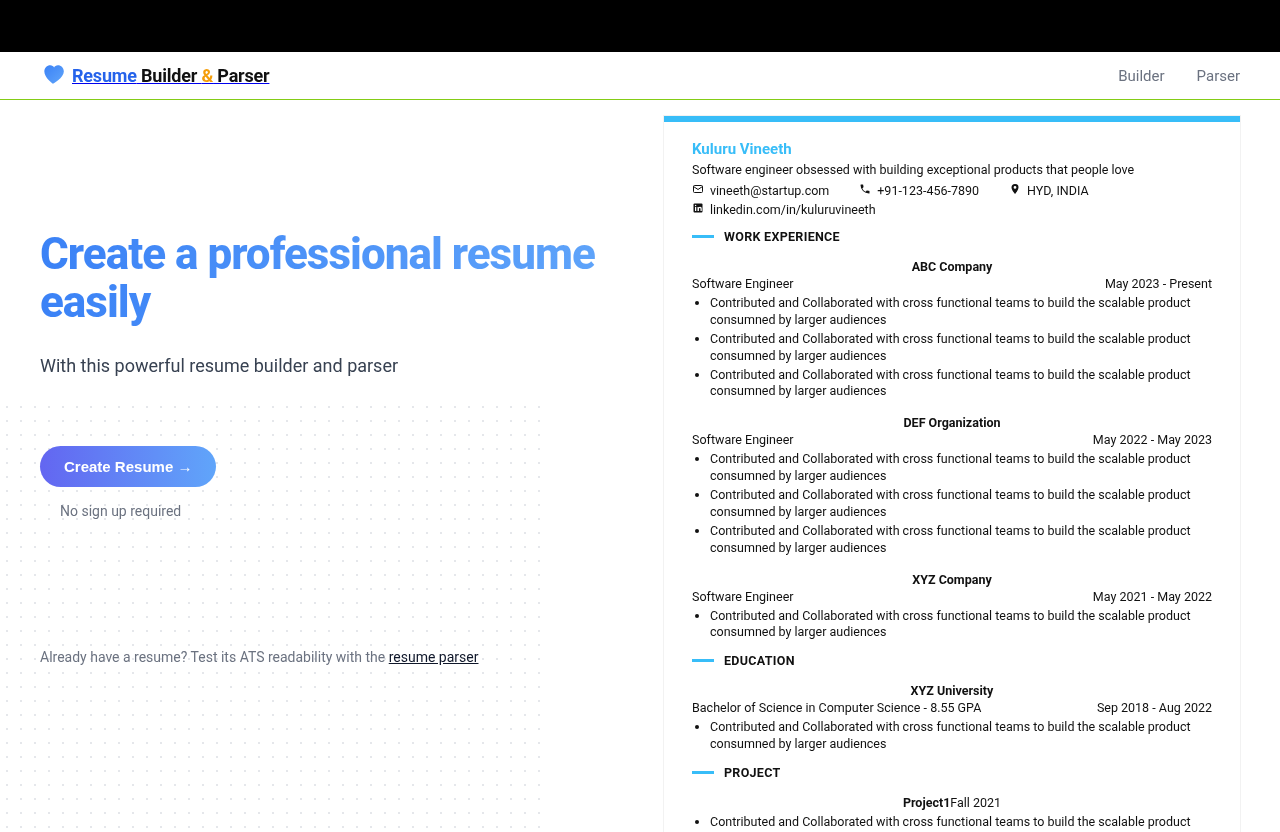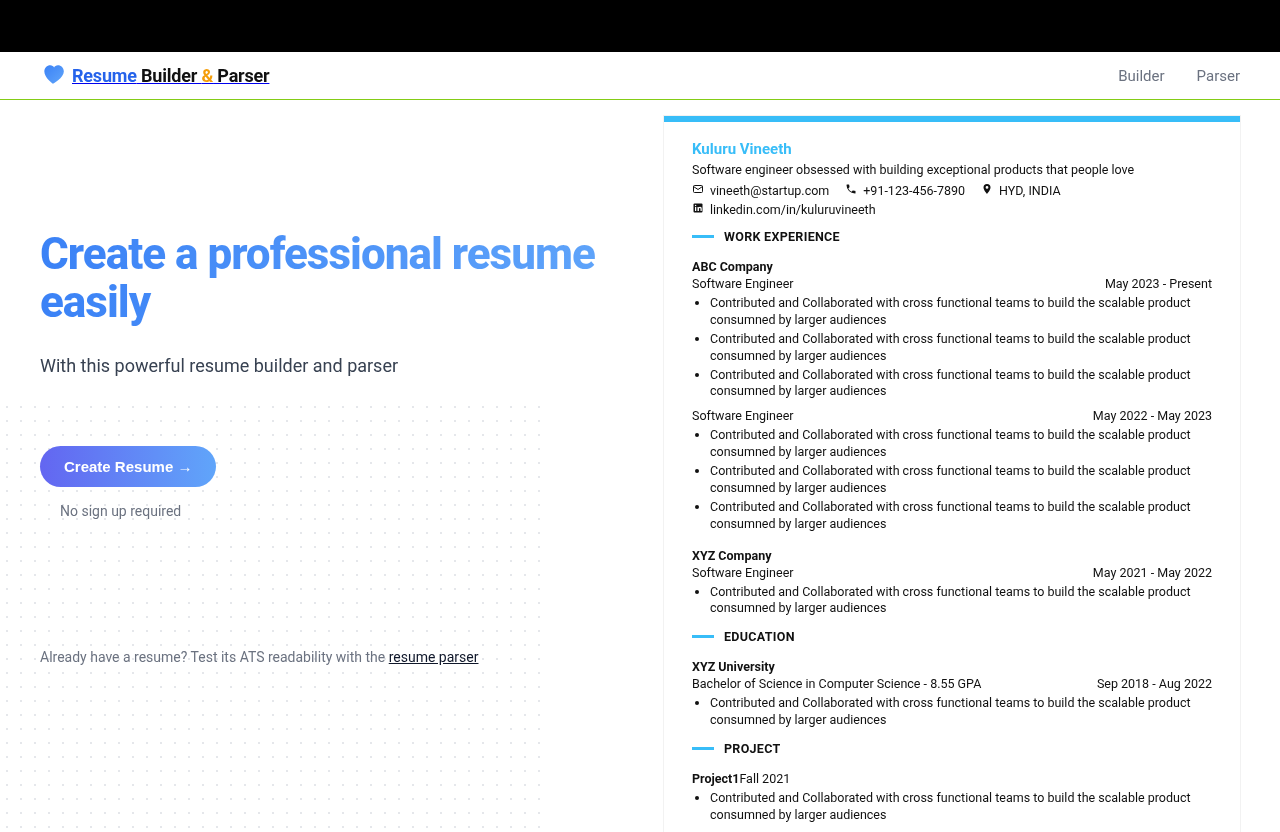--- a/index.html
+++ b/index.html
@@ -26,29 +26,29 @@
     background-image: radial-gradient(#e5e7eb 1px, transparent 1px);
     background-size: 14px 14px;
     z-index: -1;
     pointer-events:none;
   }
 
   .right { width: 48%; padding-top: 16px; }
   .sheet { width: 100%; background: #fff; border-top: 6px solid #38bdf8; padding: 18px 28px 8px 28px; box-shadow: 0 0 0 1px rgba(0,0,0,0.05); font-size: 12.5px; color: #111; }
   .sheet h1 { color: #38bdf8; font-size: 15px; font-weight: 700; margin-bottom: 4px; }
   .summary { font-size: 12.5px; margin-bottom: 6px; }
-  .contact-row { display: flex; flex-wrap: wrap; gap: 6px 16px; margin-bottom: 4px; font-size: 12.5px; }
+  .contact-row { display: flex; flex-wrap: wrap; gap: 6px 30px; margin-bottom: 4px; font-size: 12.5px; }
   .contact-item { display: flex; align-items: center; gap: 6px; }
   .contact-item svg { width: 12px; height: 12px; }
 
   .sec-head { display: flex; align-items: center; gap: 10px; margin: 12px 0 6px 0; }
   .sec-head .bar { width: 22px; height: 3px; background: #38bdf8; }
   .sec-head .label { font-weight: 700; font-size: 12.5px; letter-spacing: .3px; }
 
-  .role-head { display: flex; justify-content: flex-start; margin-top: 15px; font-size: 12.5px; }
+  .role-head { display: flex; justify-content: center; margin-top: 15px; font-size: 12.5px; }
   .role-head .company { font-weight: 700; }
   .role-sub { display: flex; justify-content: space-between; font-size: 12.5px; margin-top: 2px; }
   .bullets { padding-left: 18px; margin: 4px 0 8px 0; }
   .bullets li { font-size: 12.5px; line-height: 1.35; margin-bottom: 2px; }
 </style>
 </head>
 <body>
 
 <div class="bar-black"></div>
 
@@ -136,20 +136,23 @@
           </div>
           <div class="role-sub">
             <span>Software Engineer</span>
             <span>May 2023 - Present</span>
           </div>
           <ul class="bullets">
             <li>Contributed and Collaborated with cross functional teams to build the scalable product consumned by larger audiences</li>
             <li>Contributed and Collaborated with cross functional teams to build the scalable product consumned by larger audiences</li>
             <li>Contributed and Collaborated with cross functional teams to build the scalable product consumned by larger audiences</li>
           </ul>
+          <div class="role-head">
+            <span class="company">DEF Organization</span>
+          </div>
           <div class="role-sub">
             <span>Software Engineer</span>
             <span>May 2022 - May 2023</span>
           </div>
           <ul class="bullets">
             <li>Contributed and Collaborated with cross functional teams to build the scalable product consumned by larger audiences</li>
             <li>Contributed and Collaborated with cross functional teams to build the scalable product consumned by larger audiences</li>
             <li>Contributed and Collaborated with cross functional teams to build the scalable product consumned by larger audiences</li>
           </ul>
           <div class="role-head">

